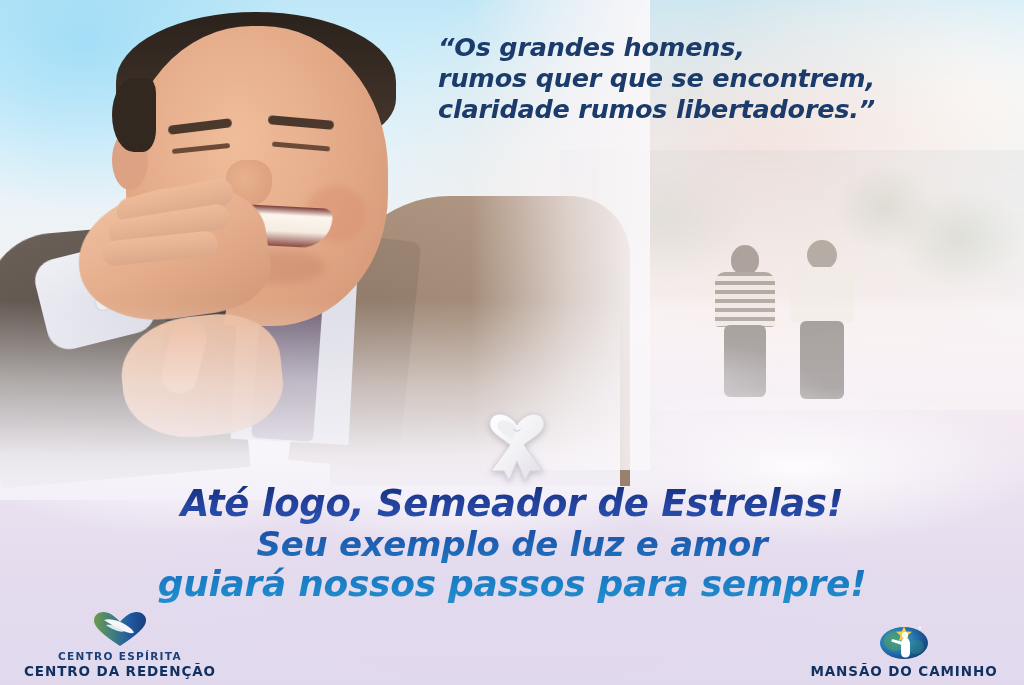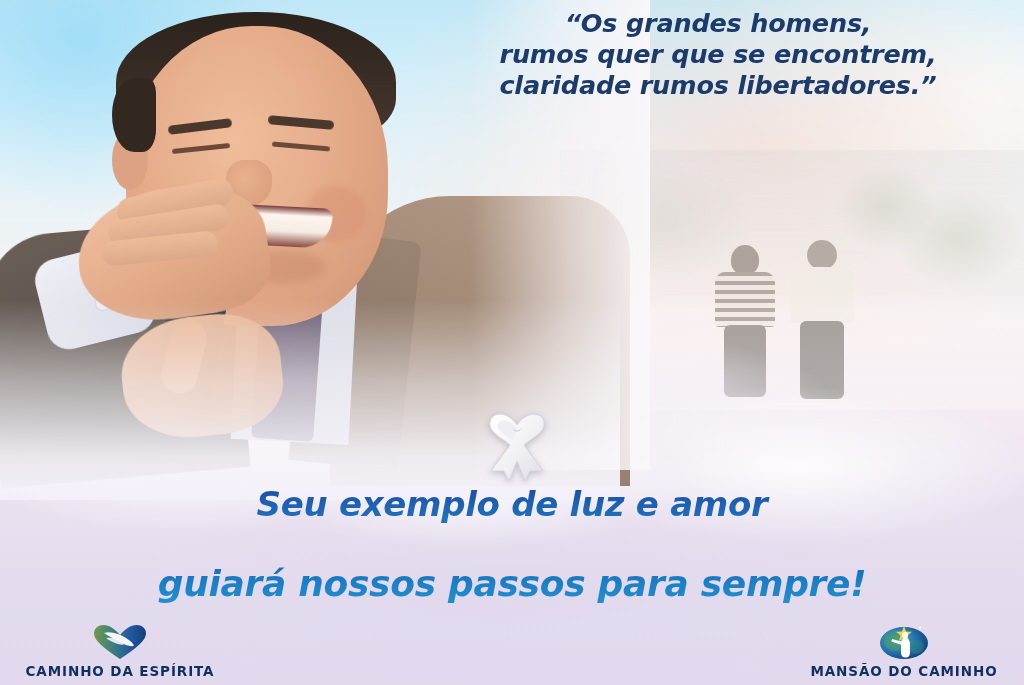--- a/index.html
+++ b/index.html
@@ -161,22 +161,22 @@
     position:absolute;left:0;top:300px;width:620px;height:200px;
     background:linear-gradient(180deg, rgba(255,255,255,0) 0%, rgba(250,248,252,.55) 42%, rgba(247,244,250,.92) 78%, rgba(244,240,249,1) 100%);
   }
   #portrait-fade-right{
     position:absolute;left:470px;top:0;width:180px;height:470px;
     background:linear-gradient(90deg, rgba(250,247,250,0) 0%, rgba(250,247,250,.6) 55%, rgba(250,247,250,.95) 100%);
   }
 
   
   #quote{
-    position:absolute;right:26px;top:8px;width:560px;
-    text-align:center;
+    position:absolute;right:26px;top:32px;width:560px;
+    text-align:left;
   }
   #quote .line{
     font-family:"DejaVu Sans", sans-serif;
     font-style:italic;font-weight:bold;
     font-size:25.5px;line-height:31px;
     letter-spacing:-.2px;
     color:#1b3b6b;
     white-space:nowrap;
   }
   #quote-attrib{
@@ -202,21 +202,21 @@
     line-height:40px;
   }
   #hl1{font-size:37px;
     background:linear-gradient(180deg,#13307c 0%,#23409a 45%,#2a55b4 100%);
     -webkit-background-clip:text;background-clip:text;color:transparent;}
   #hl2{font-size:34px;
     background:linear-gradient(180deg,#1b49a0 0%,#1e63b4 55%,#1f76bd 100%);
     -webkit-background-clip:text;background-clip:text;color:transparent;}
   #hl3{font-size:36px;
     background:linear-gradient(180deg,#1a6ab8 0%,#1c80c6 50%,#2390cd 100%);
-    -webkit-background-clip:text;background-clip:text;color:transparent;margin-top:40px;}
+    -webkit-background-clip:text;background-clip:text;color:transparent;}
 
   
   .logo{position:absolute;bottom:6px;text-align:center;}
   #logo-left{left:10px;width:220px;}
   #logo-right{right:10px;width:220px;}
   .logo .mark{display:block;margin:0 auto 3px auto;}
   .logo .l1{
     font-family:"DejaVu Sans", sans-serif;font-weight:bold;
     font-size:10.5px;letter-spacing:1.3px;color:#1d3f7a;line-height:13px;
   }
@@ -297,39 +297,41 @@
         <stop offset="55%" stop-color="#f1f0f4"></stop>
         <stop offset="100%" stop-color="#dedce6"></stop>
       </linearGradient>
     </defs>
     <path d="M35 20 C26 6, 10 6, 8 17 C6 27, 20 33, 28 40 L9 66 L22 66 L27 76 L35 56 L43 76 L48 66 L61 66 L42 40 C50 33, 64 27, 62 17 C60 6, 44 6, 35 20 Z" fill="url(#rg)" stroke="#d6d3de" stroke-width="1"></path>
     <path d="M35 24 C29 14, 17 13, 15.5 20 C14.5 26, 24 30, 31 35 Z" fill="#efeef2"></path>
     <path d="M30 22 C33 27, 37 27, 40 22 C37 28, 33 28, 30 22 Z" fill="#8e8a9c" opacity=".55"></path>
   </svg>
 
   <div id="headline">
+    <div class="hl" id="hl1">Até logo, Semeador de Estrelas!</div>
     <div class="hl" id="hl2">Seu exemplo de luz e amor</div>
     <div class="hl" id="hl3">guiará nossos passos para sempre!</div>
   </div>
 
   <div class="logo" id="logo-left">
     <svg class="mark" width="54" height="36" viewBox="0 0 54 36" aria-hidden="true">
       <defs>
         <linearGradient id="hg" x1="0" y1="0" x2="1" y2="0">
           <stop offset="0%" stop-color="#6f9a4d"></stop>
           <stop offset="35%" stop-color="#3f7f7f"></stop>
           <stop offset="70%" stop-color="#1f58a0"></stop>
           <stop offset="100%" stop-color="#163f7d"></stop>
         </linearGradient>
       </defs>
       <path d="M27 35 C10 24, 1 16, 1 9.5 C1 4, 5.5 1, 10.5 1 C16 1, 22 5, 27 11 C32 5, 38 1, 43.5 1 C48.5 1, 53 4, 53 9.5 C53 16, 44 24, 27 35 Z" fill="url(#hg)"></path>
       <path d="M11 9 C17 7, 25 9, 33 14 C37 16.5, 40 19, 41 21.5 C39 23, 35 22, 31 20 C25 17, 17 13, 11 9 Z" fill="#ffffff" opacity=".95"></path>
       <path d="M13 14 C19 13, 27 15, 34 19 C31 21.5, 26 21, 21 18.5 C17.5 17, 15 15.5, 13 14 Z" fill="#f2f4f6" opacity=".9"></path>
     </svg>
-    <div class="l2">CAMINHO DA ESPÍRITA</div>
+    <div class="l1">CENTRO ESPÍRITA</div>
+    <div class="l2">CENTRO DA REDENÇÃO</div>
   </div>
 
   <div class="logo" id="logo-right">
     <svg class="mark" width="50" height="38" viewBox="0 0 50 38" aria-hidden="true">
       <defs>
         <radialGradient id="gg" cx="35%" cy="40%" r="70%">
           <stop offset="0%" stop-color="#49a6a0"></stop>
           <stop offset="45%" stop-color="#2a7fb8"></stop>
           <stop offset="100%" stop-color="#123e79"></stop>
         </radialGradient>

